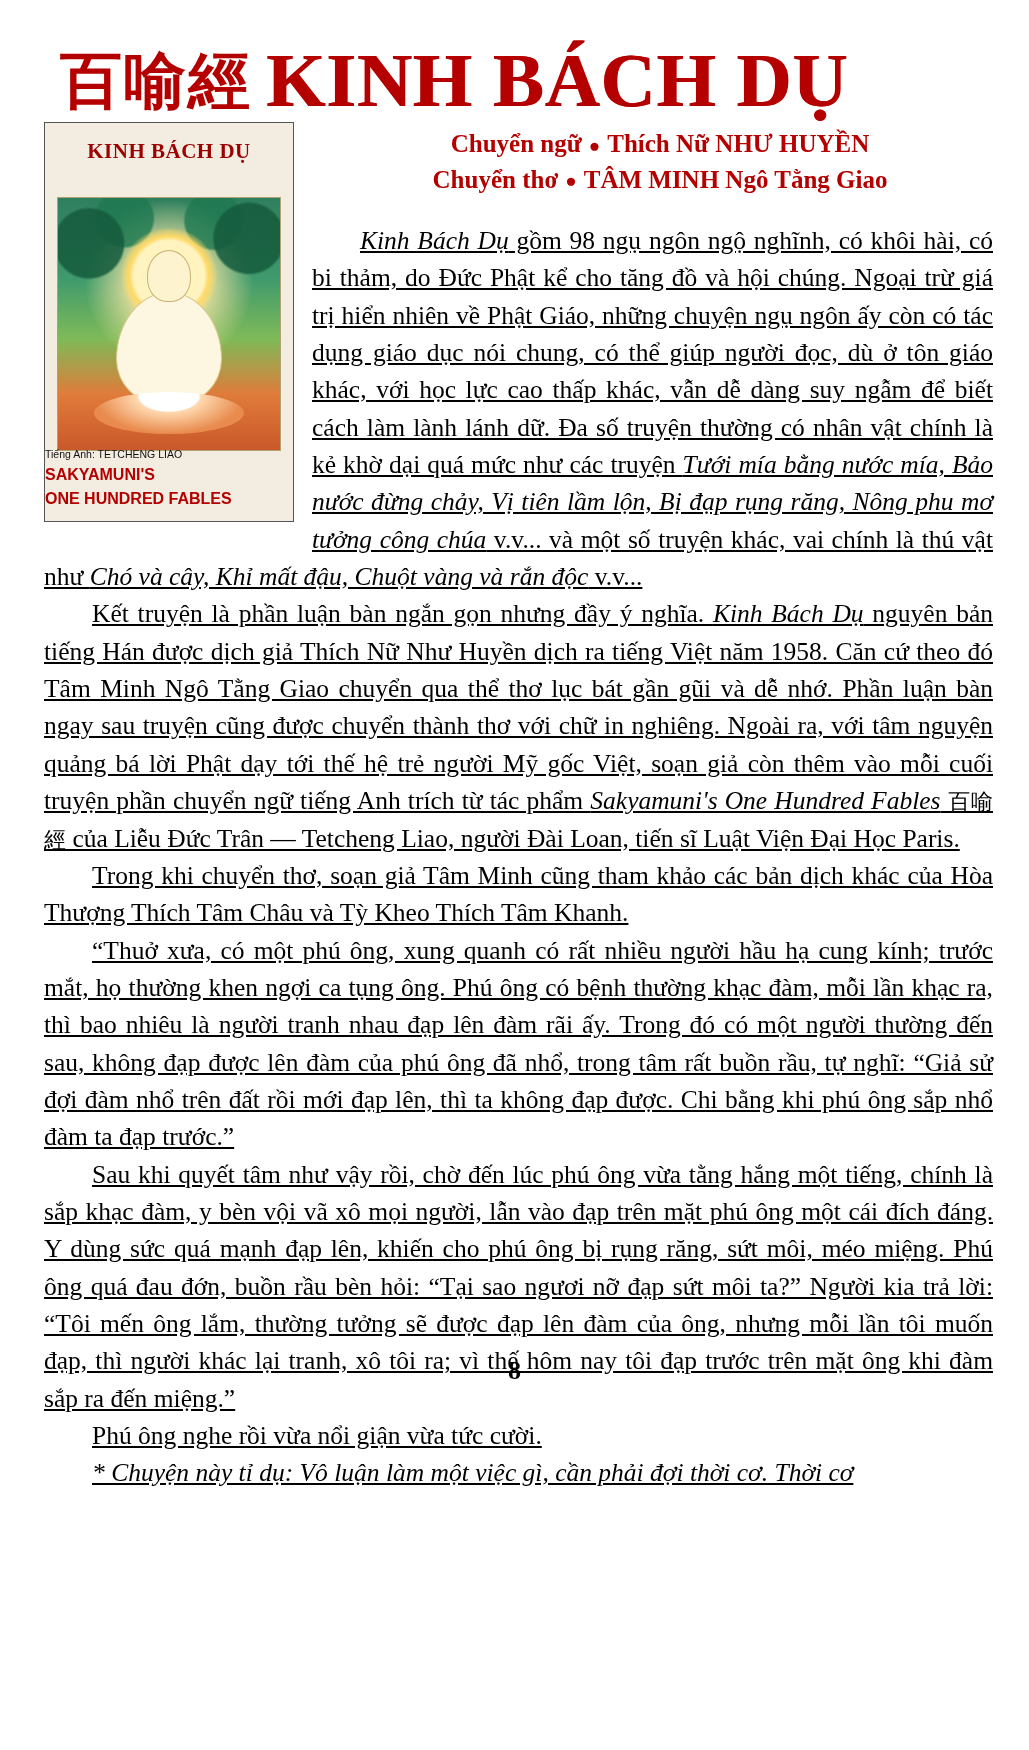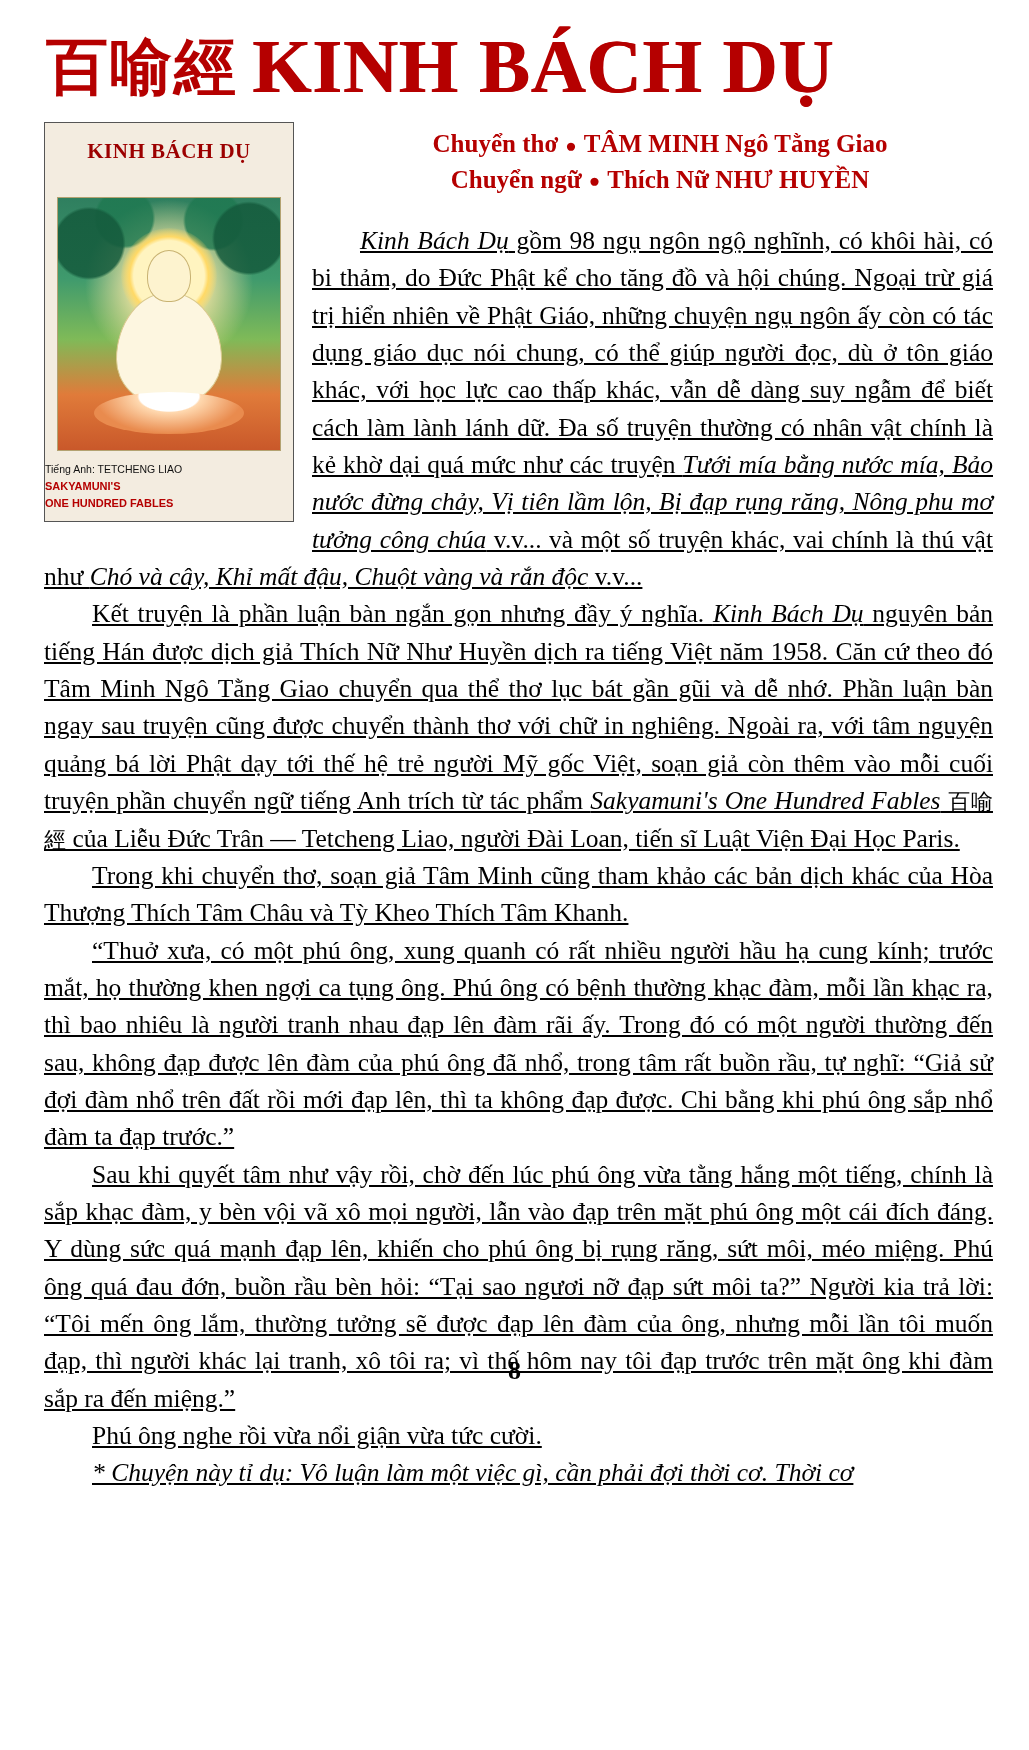--- a/index.html
+++ b/index.html
@@ -12,21 +12,21 @@
     height: 1750px;
     position: relative;
     font-family: "Liberation Serif", serif;
     color: #000000;
     overflow: hidden;
   }
   .page {
     position: relative;
     width: 1029px;
     height: 1414px;
-    padding: 2px;
+    padding: 16px;
     box-sizing: border-box;
   }
 
   
   .header {
     display: flex;
     align-items: flex-start;
     justify-content: flex-start;
     padding: 20px 26px 0 44px;
     gap: 14px;
@@ -173,21 +173,21 @@
     bottom: 10px;
     left: 0; right: 0;
     font-family: "Liberation Sans", sans-serif;
     font-size: 10.5px;
     line-height: 1.5;
     color: #111;
   }
   .cover-foot .red {
     color: #b50000;
     font-weight: bold;
-    font-size: 11px;
+    font-size: 16px;
   }
 
   
   .body-text {
     position: absolute;
     top: 222px;
     left: 44px;
     right: 36px;
     font-size: 25.5px;
     line-height: 1.465;
@@ -224,24 +224,24 @@
 
 <div class="page">
 
   <div class="header">
     <div class="title-han">百喻經</div>
     <div class="title-main">KINH BÁCH DỤ</div>
   </div>
 
   <div class="credits">
     <div>
+      <span>Chuyển ngữ</span><span class="dot">●</span><span>Thích Nữ NHƯ HUYỀN</span>
+    </div>
+    <div>
       <span>Chuyển thơ</span><span class="dot">●</span><span>TÂM MINH Ngô Tằng Giao</span>
-    </div>
-    <div>
-      <span>Chuyển ngữ</span><span class="dot">●</span><span>Thích Nữ NHƯ HUYỀN</span>
     </div>
   </div>
 
   <div class="cover">
     <div class="cover-inner"></div>
     <div class="cover-title">KINH BÁCH DỤ</div>
     <div class="cover-sub">
       <div>Dịch Hán Việt: THÍCH NỮ NHƯ HUYỀN</div>
       <div>Chuyển Thơ: TÂM MINH NGÔ TĂNG LIAO</div>
     </div>

